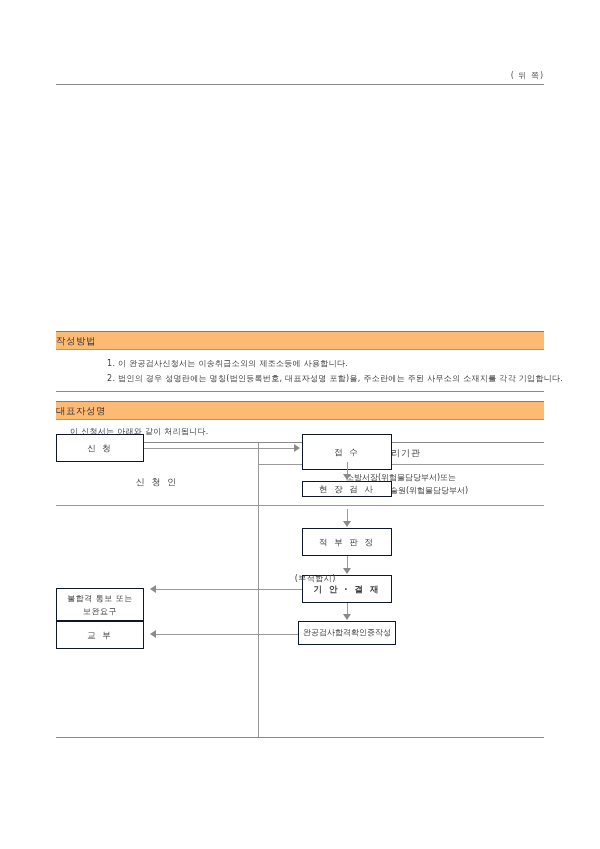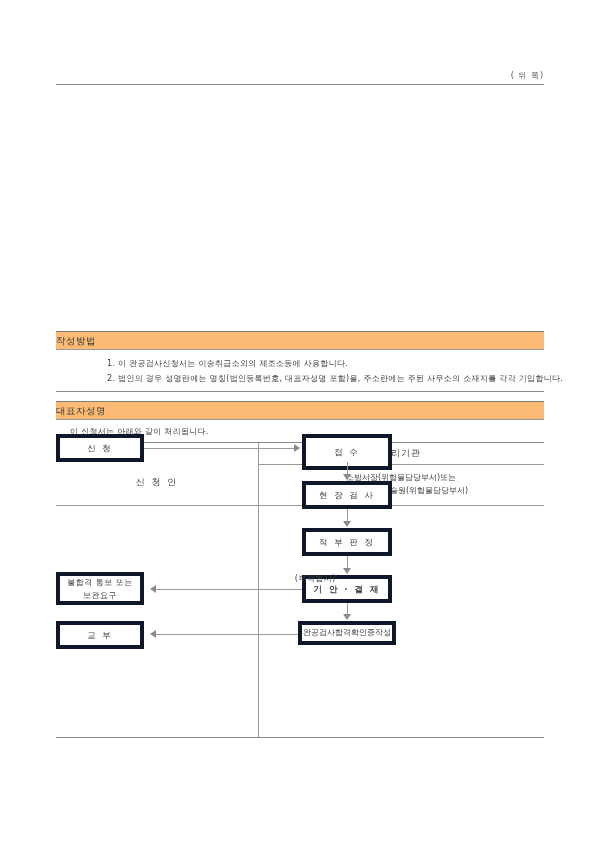--- a/index.html
+++ b/index.html
@@ -132,44 +132,44 @@
     text-align: center;
     font-size: 8px;
     color: #3d3d3d;
     line-height: 13px;
     white-space: nowrap;
   }
 
   
   .node {
     position: absolute;
-    border: 4px solid #0f172a;
+    border: 1px solid #0f172a;
     background: #ffffff;
     box-sizing: border-box;
     display: flex;
     align-items: center;
     justify-content: center;
     text-align: center;
     font-size: 8.5px;
     color: #3d3d3d;
     letter-spacing: 2px;
     line-height: 12px;
     white-space: nowrap;
   }
   .node.tight { letter-spacing: 0; font-size: 8px; }
   .node.two-line { letter-spacing: 0.5px; font-size: 8px; line-height: 13px; }
 
   
   #n-apply   { left: 56px;  top: 434px; width: 88px; height: 28px; }
-  #n-reject  { left: 56px;  top: 572px; width: 88px; height: 33px; }
+  #n-reject  { left: 56px;  top: 588px; width: 88px; height: 33px; }
   #n-issue   { left: 56px;  top: 621px; width: 88px; height: 28px; }
 
   
   #n-receive { left: 302px; top: 434px; width: 90px; height: 36px; }
-  #n-inspect { left: 302px; top: 481px; width: 90px; height: 28px; }
+  #n-inspect { left: 302px; top: 481px; width: 90px; height: 16px; }
   #n-judge   { left: 302px; top: 528px; width: 90px; height: 28px; }
   #n-draft   { left: 302px; top: 575px; width: 90px; height: 28px; font-weight: bold; }
   #n-cert    { left: 298px; top: 621px; width: 98px; height: 24px; }
 
   
   .hline {
     position: absolute;
     height: 0;
     border-top: 1px solid #9a9a9a;
   }

